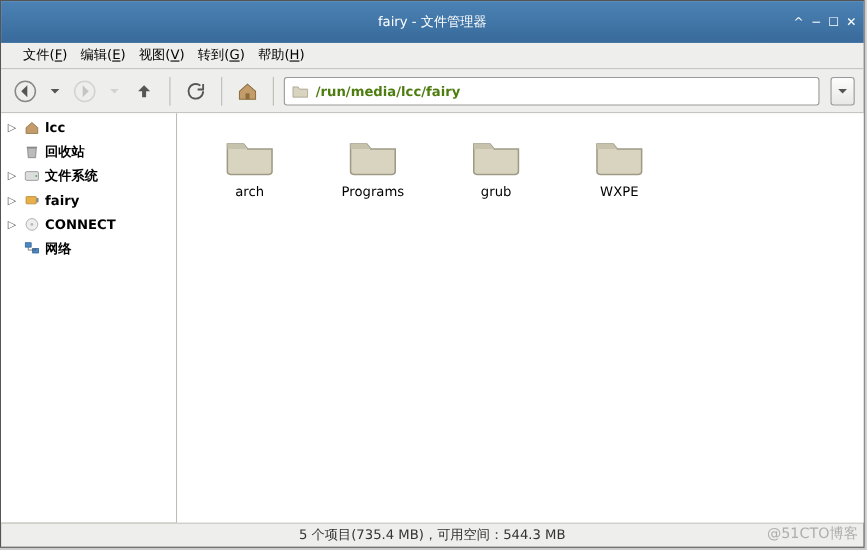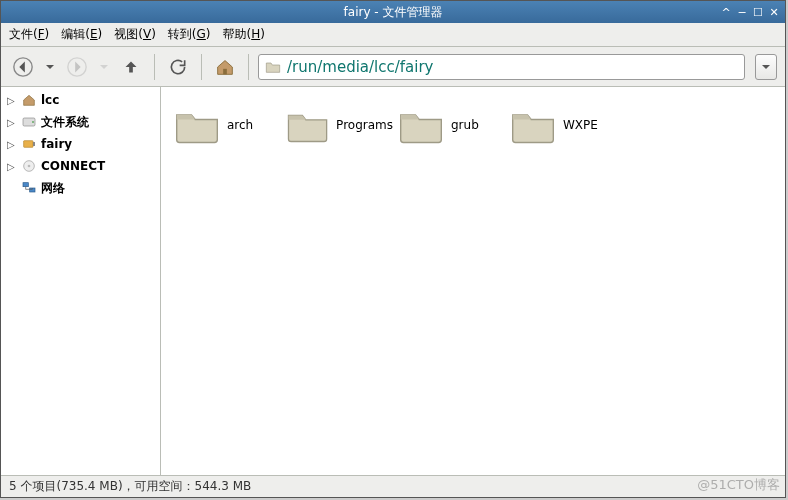--- a/index.html
+++ b/index.html
@@ -14,42 +14,42 @@
 }
 .window {
   width: 786px;
   height: 498px;
   background: #eeeeec;
   border: 1px solid #555;
   display: flex;
   flex-direction: column;
 }
 .titlebar {
-  height: 22px;
+  height: 38px;
   background: linear-gradient(to bottom, #3a6ea5, #2a5a8a);
   background: #396fa0;
   background: linear-gradient(#4b82b4, #386a9b);
   color: #fff;
   display: flex;
   align-items: center;
   position: relative;
   font-size: 12px;
 }
 .titlebar .title-text { position: absolute; left: 50%; transform: translateX(-50%); }
 .titlebar .win-controls { position: absolute; right: 4px; display: flex; gap: 2px; }
 .titlebar .win-controls span {
   width: 14px; height: 14px; display: inline-flex; align-items: center; justify-content: center;
   color: #fff; font-size: 11px; cursor: pointer;
 }
 .menubar {
   height: 24px;
   display: flex;
   align-items: center;
   gap: 12px;
-  padding: 0 8px;
+  padding: 0 20px;
   border-bottom: 1px solid #babdb6;
   background: #eeeeec;
 }
 .menubar .menu-item { cursor: pointer; }
 .menubar .menu-item u { text-decoration: underline; }
 .toolbar {
   height: 40px;
   display: flex;
   align-items: center;
   gap: 6px;
@@ -69,21 +69,21 @@
   flex: 1;
   display: flex;
   align-items: center;
   background: #fff;
   border: 1px solid #999;
   border-radius: 3px;
   height: 26px;
   padding: 0 6px;
   gap: 6px;
 }
-.path-bar .path-text { flex: 1; font-size: 15px; color: #0f766e; }
+.path-bar .path-text { flex: 1; font-size: 12px; color: #4d7c0f; font-weight: bold; }
 .dropdown-btn {
   width: 22px; height: 26px;
   border: 1px solid #999;
   border-radius: 3px;
   display: inline-flex;
   align-items: center; justify-content: center;
   background: linear-gradient(#fdfdfd,#e8e8e6);
   cursor: pointer;
   margin-left: 4px;
 }
@@ -120,20 +120,21 @@
 }
 .icon-grid {
   display: flex;
   flex-wrap: wrap;
   padding: 14px 10px;
   gap: 0;
 }
 .file-item {
   width: 112px;
   display: flex;
+  flex-direction: column;
   align-items: center;
   text-align: center;
   gap: 6px;
   cursor: pointer;
   padding: 4px 2px;
 }
 .file-item .big-icon { width: 48px; height: 40px; }
 .file-item .label {
   font-size: 12px;
   max-width: 108px;
@@ -141,20 +142,21 @@
   line-height: 1.2;
 }
 .statusbar {
   height: 22px;
   border-top: 1px solid #babdb6;
   display: flex;
   align-items: center;
   padding: 0 8px;
   font-size: 12px;
   color: #333;
+  justify-content: center;
 }
 .watermark {
   position: absolute;
   right: 8px;
   bottom: 6px;
   font-size: 13px;
   color: rgba(120,120,120,0.55);
   pointer-events: none;
 }
 </style>
@@ -252,20 +254,30 @@
       <div class="tree-row bold">
         <span class="expander">▷</span>
         <span class="ticon">
             <svg width="16" height="16" viewBox="0 0 24 24">
               <path fill="#c49b6a" stroke="#8a6d3b" d="M4 12l8-7 8 7v8H4z"></path>
             </svg>
           </span>
         <span class="label">lcc</span>
       </div>
       <div class="tree-row bold">
+        <span class="expander"></span>
+        <span class="ticon">
+            <svg width="16" height="16" viewBox="0 0 24 24">
+              <path fill="#bbb" stroke="#777" d="M6 7h12l-1 13H7z"></path>
+              <rect x="5" y="5" width="14" height="2" fill="#888"></rect>
+            </svg>
+          </span>
+        <span class="label">回收站</span>
+      </div>
+      <div class="tree-row bold">
         <span class="expander">▷</span>
         <span class="ticon">
             <svg width="16" height="16" viewBox="0 0 24 24">
               <rect x="3" y="6" width="18" height="12" rx="2" fill="#ddd" stroke="#888"></rect>
               <circle cx="18" cy="12" r="1.5" fill="#6a6"></circle>
             </svg>
           </span>
         <span class="label">文件系统</span>
       </div>
       <div class="tree-row bold">

